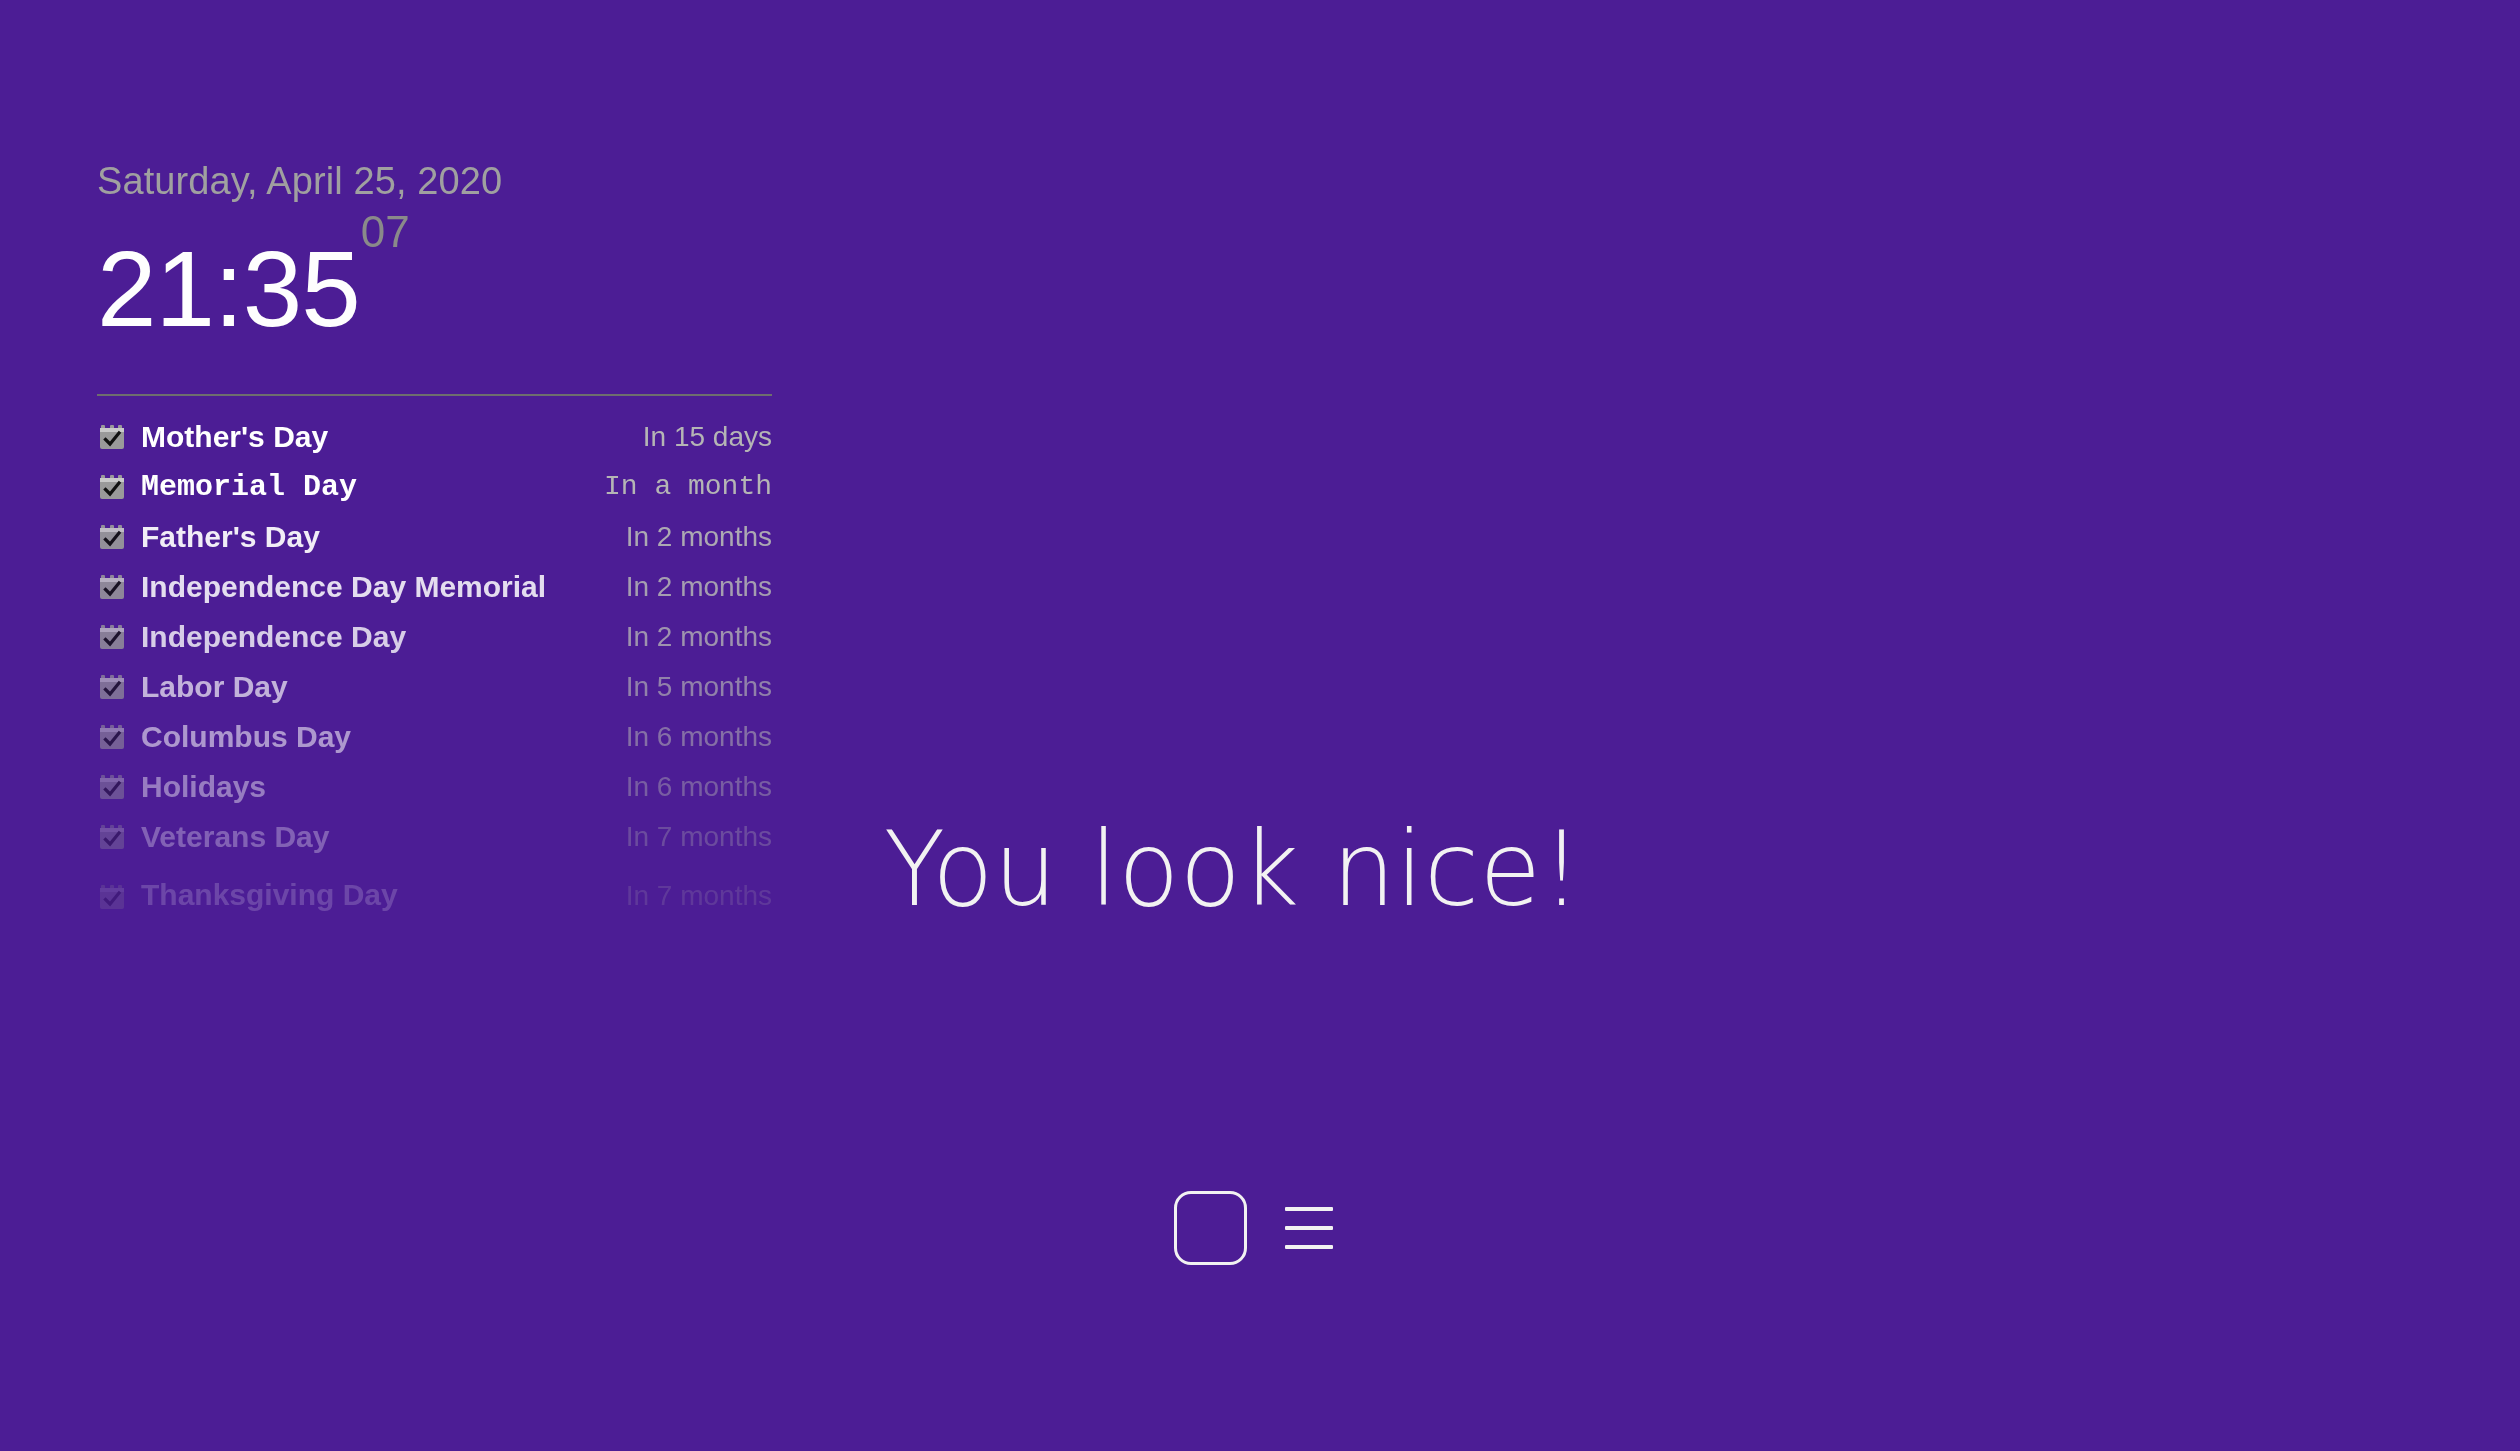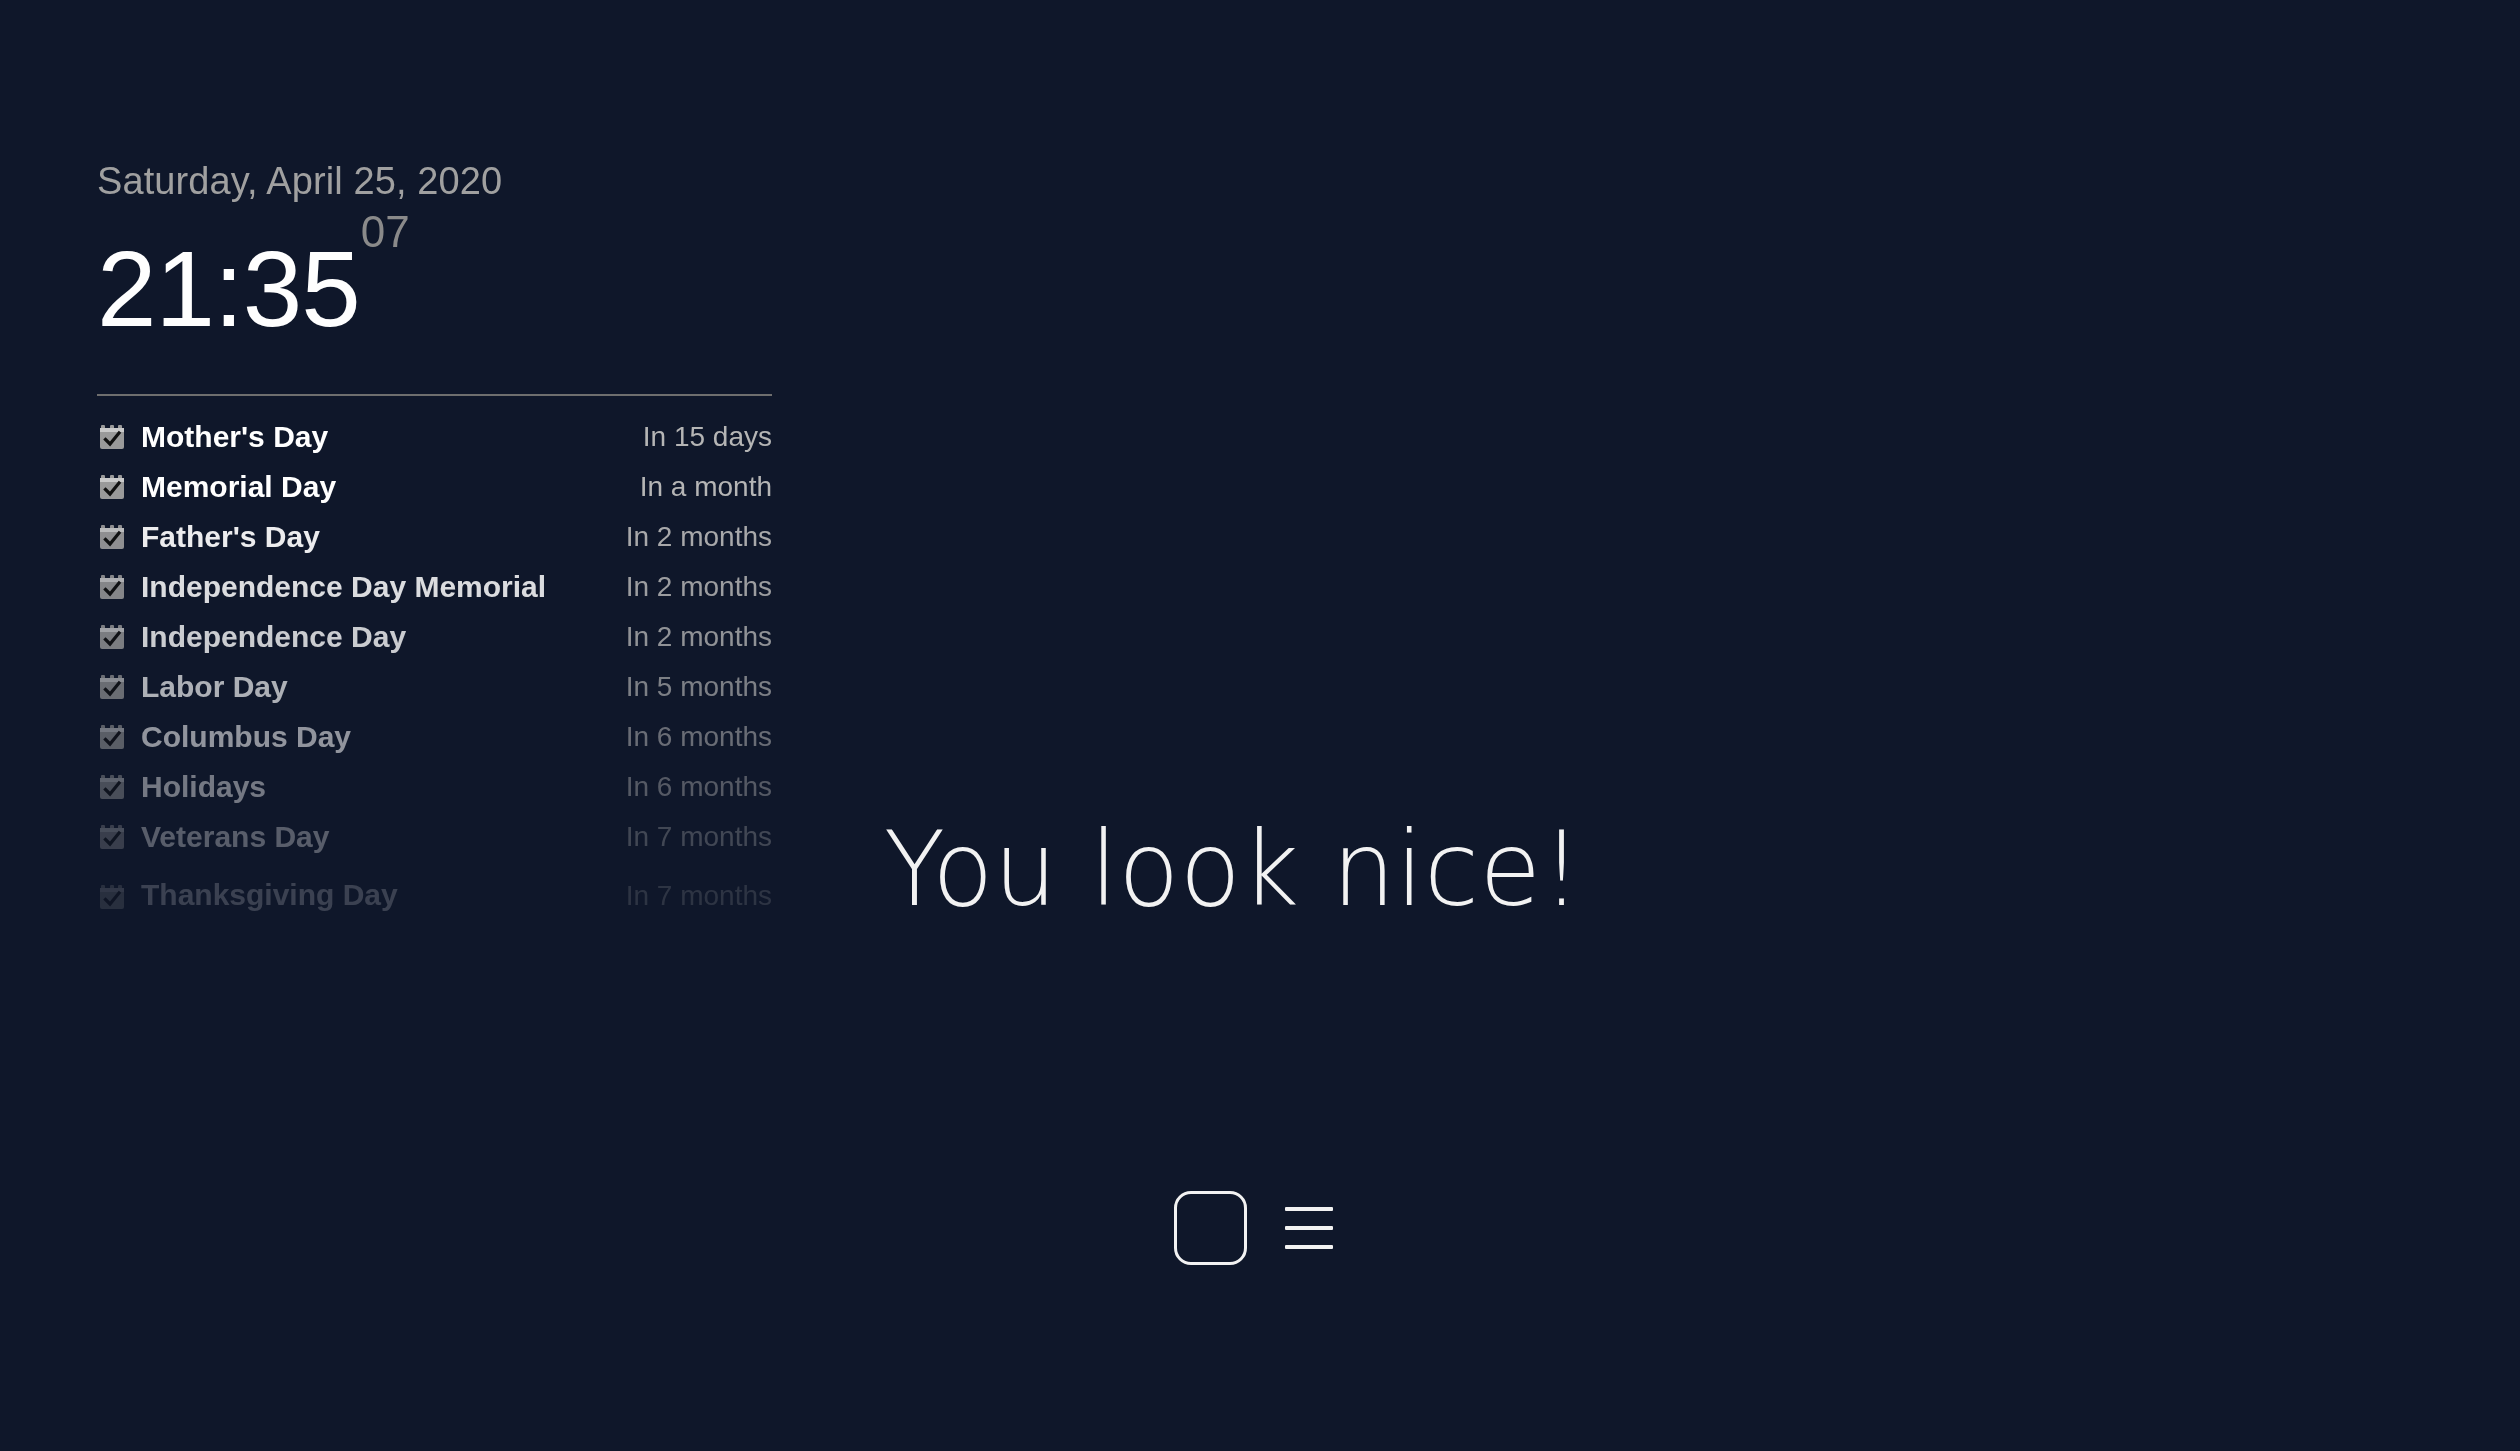--- a/index.html
+++ b/index.html
@@ -11,21 +11,21 @@
     width: 2521px;
     height: 1451px;
     overflow: hidden;
     font-family: "Liberation Sans", sans-serif;
     -webkit-font-smoothing: antialiased;
   }
   #screen {
     position: relative;
     width: 2521px;
     height: 1451px;
-    background: #0f172a;
+    background: #4c1d95;
   }
 
   
   .clock-block {
     position: absolute;
     left: 97px;
     top: 158px;
     width: 693px;
   }
   .date-line {
@@ -116,21 +116,21 @@
     line-height: 32px;
     color: #b5b5b5;
     font-weight: 400;
     white-space: nowrap;
     margin-left: auto;
     text-align: right;
   }
 
   
   .op-0  { opacity: 1.00; justify-content: center; }
-  .op-1  { opacity: 1.00; }
+  .op-1  { opacity: 1.00; font-family: Liberation Mono, monospace; }
   .op-2  { opacity: 0.92; }
   .op-3  { opacity: 0.85; }
   .op-4  { opacity: 0.78; }
   .op-5  { opacity: 0.66; }
   .op-6  { opacity: 0.54; }
   .op-7  { opacity: 0.42; }
   .op-8  { opacity: 0.30; }
   .op-9  { opacity: 0.18; align-items: flex-end; }
 
   

